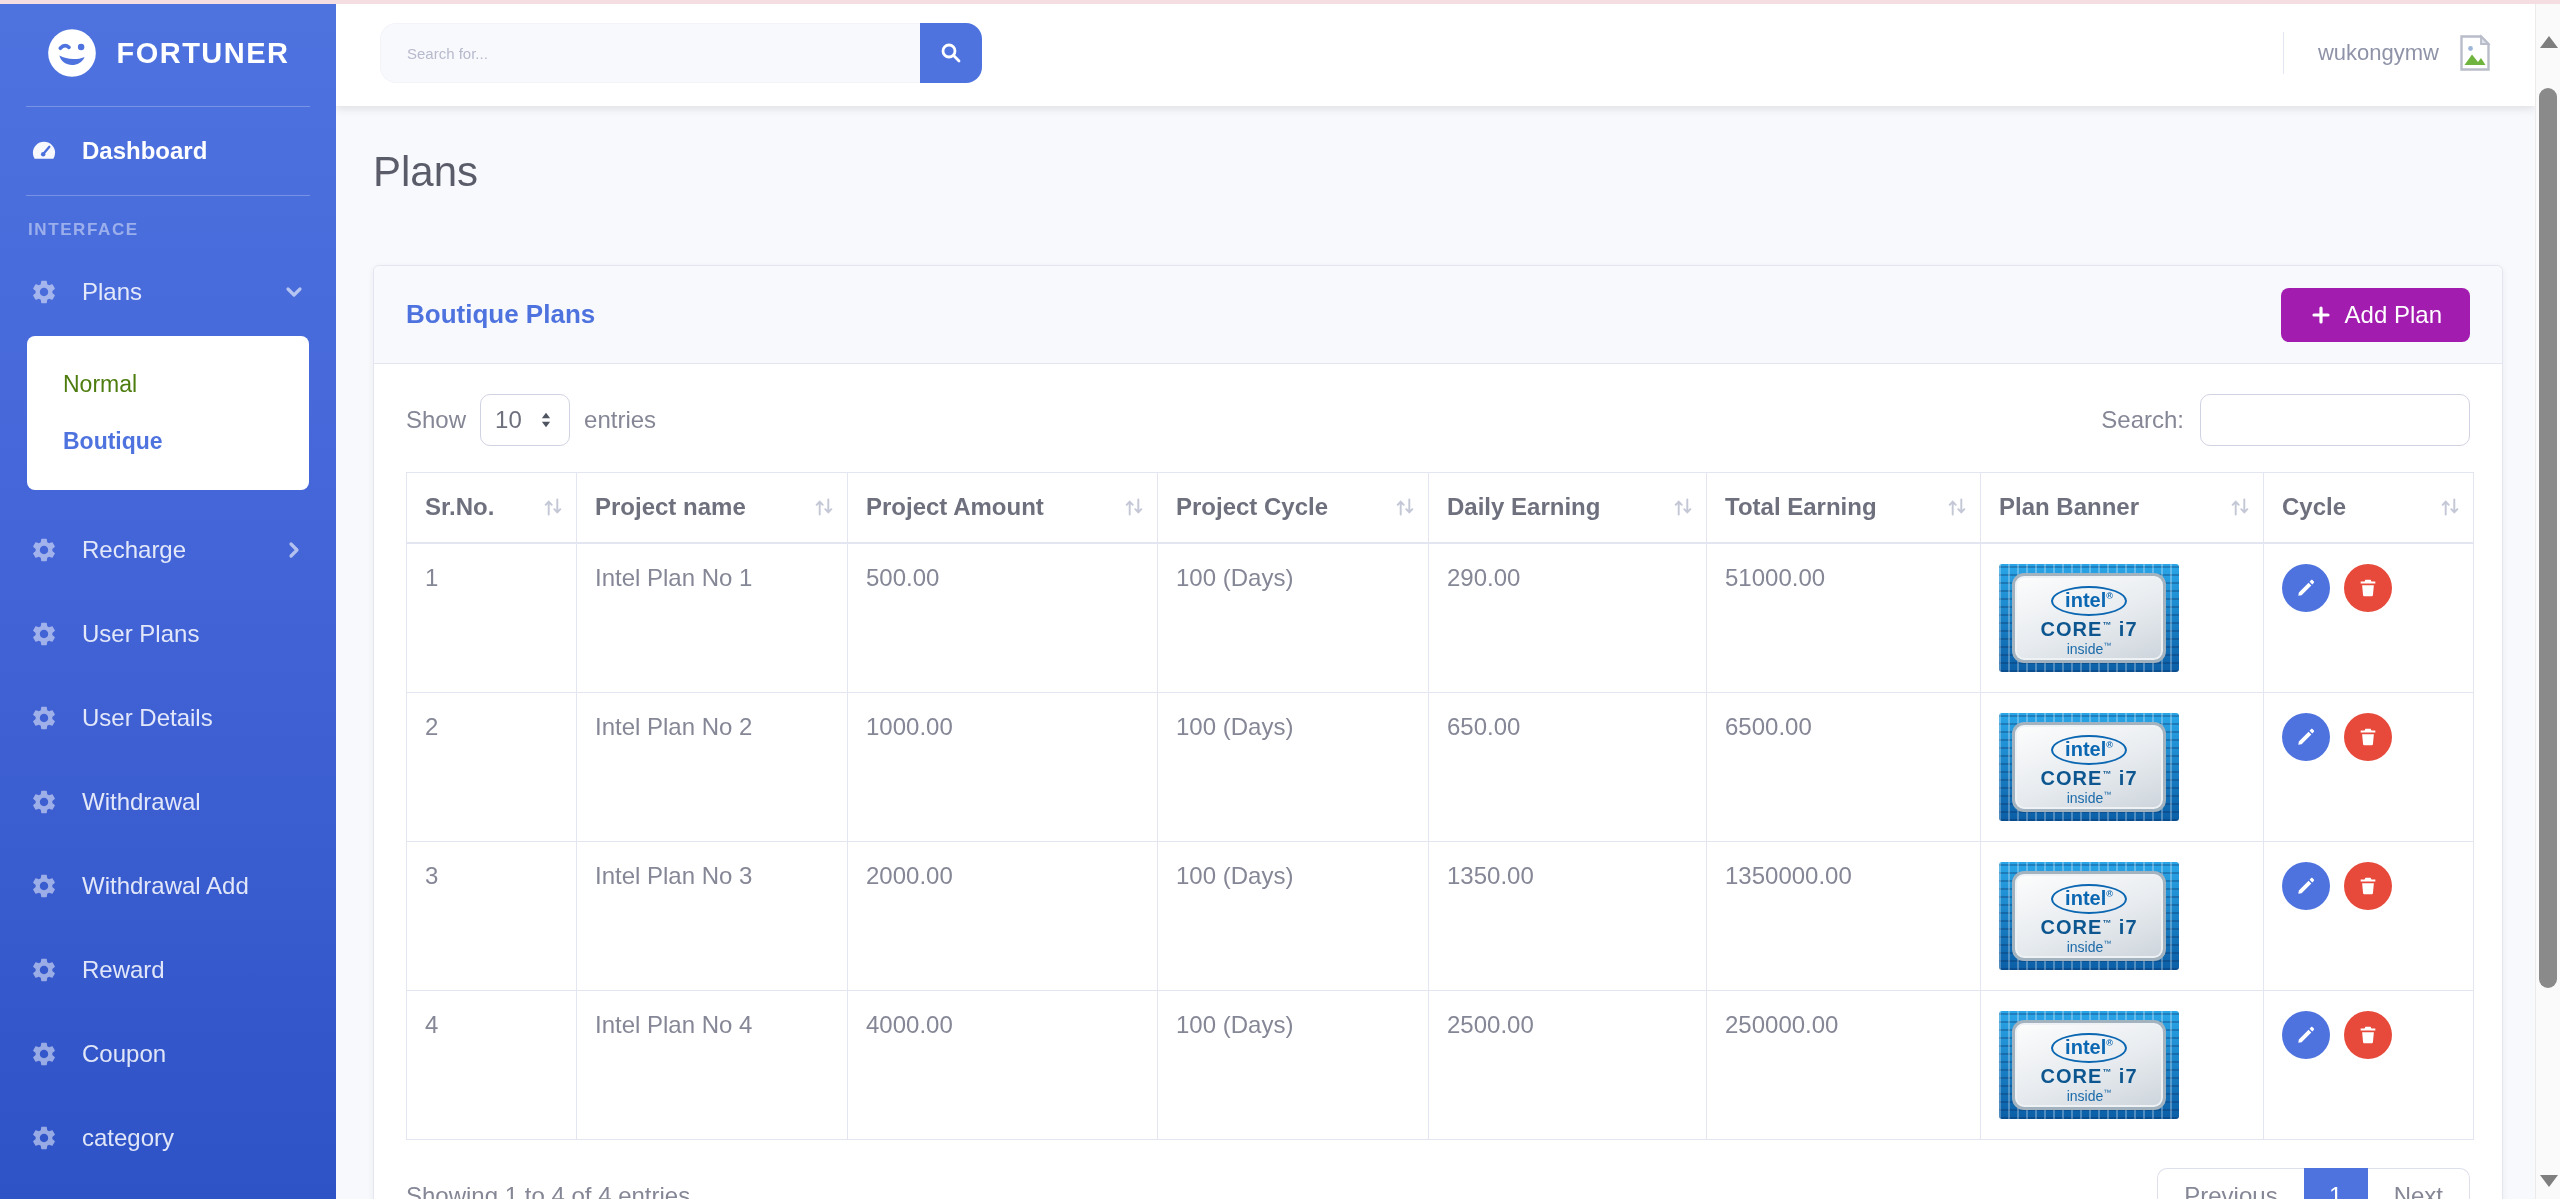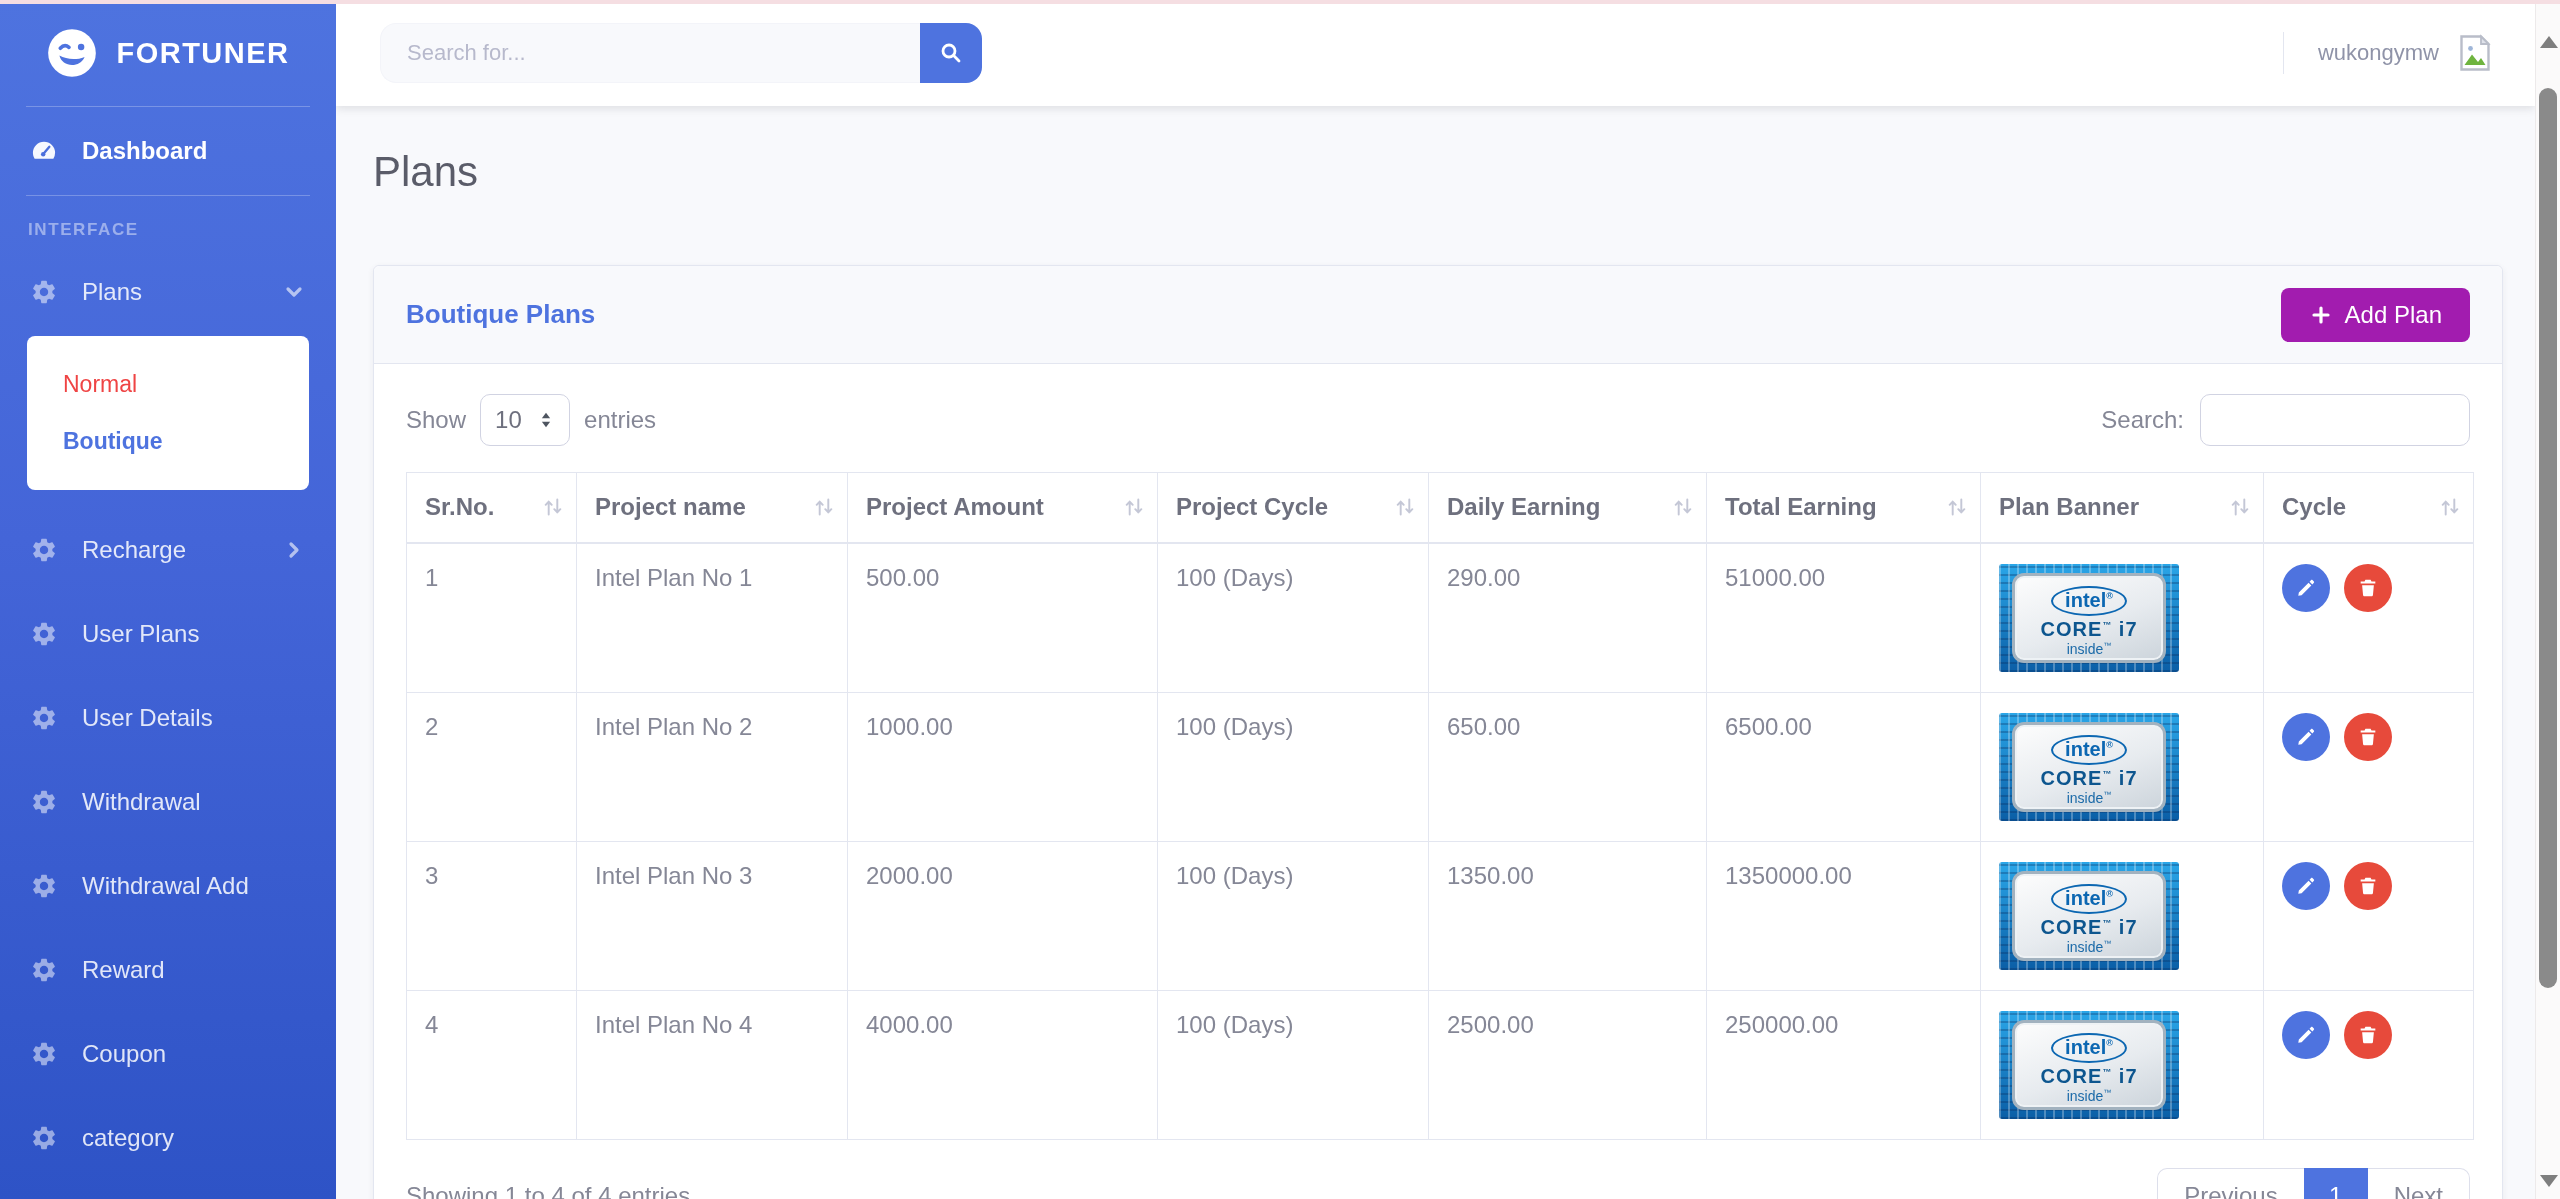--- a/index.html
+++ b/index.html
@@ -18,29 +18,29 @@
   .nav-item { display:flex; align-items:center; gap:24px; padding:0 30px; height:88px;
               color:rgba(255,255,255,0.85); font-size:24px; cursor:pointer; }
   .nav-item.small { height:84px; }
   .nav-item.active { color:#ffffff; font-weight:bold; }
   .nav-icon { width:28px; height:28px; color:rgba(255,255,255,0.5); flex:0 0 auto; }
   .nav-item.active .nav-icon { color:rgba(255,255,255,0.95); }
   .nav-caret { margin-left:auto; width:24px; height:24px; color:rgba(255,255,255,0.6); }
   .section-label { color:rgba(255,255,255,0.45); font-size:17px; font-weight:bold;
                    letter-spacing:1.6px; padding:24px 28px 10px; }
   .submenu-card { background:#ffffff; border-radius:8px; margin:2px 27px 18px; padding:20px 0; }
-  .submenu-item { display:block; padding:15px 36px; font-size:23px; color:#ef4444; cursor:pointer; }
+  .submenu-item { display:block; padding:15px 36px; font-size:23px; color:#4d7c0f; cursor:pointer; }
   .submenu-item.active { color:#4e73df; font-weight:bold; }
 
   
   .topbar { position:absolute; left:336px; top:0; width:2199px; height:106px; background:#ffffff;
             box-shadow:0 3px 8px rgba(58,59,69,0.13); z-index:30; display:flex; align-items:center; }
   .search-form { display:flex; margin-left:44px; width:602px; height:60px; }
   .search-input { flex:1; background:#f8f9fc; border:1px solid #f3f4f9; border-right:none;
-                  border-radius:16px 0 0 16px; padding:0 26px; font-size:22px; color:#6e707e;
+                  border-radius:16px 0 0 16px; padding:0 26px; font-size:15px; color:#6e707e;
                   font-family:"Liberation Sans", sans-serif; outline:none; }
   .search-input::placeholder { color:#b7b9cc; }
   .search-btn { width:62px; height:60px; background:#4e73df; border:none; border-radius:0 16px 16px 0;
                 display:flex; align-items:center; justify-content:center; cursor:pointer; }
   .search-btn svg { width:24px; height:24px; color:#ffffff; }
   .topbar-right { margin-left:auto; display:flex; align-items:center; margin-right:42px; }
   .topbar-divider { width:1px; height:42px; background:#e3e6f0; margin-right:34px; }
   .username { color:#8f93a8; font-size:22px; margin-right:18px; cursor:pointer; }
   .avatar { width:36px; height:40px; cursor:pointer; }
 

